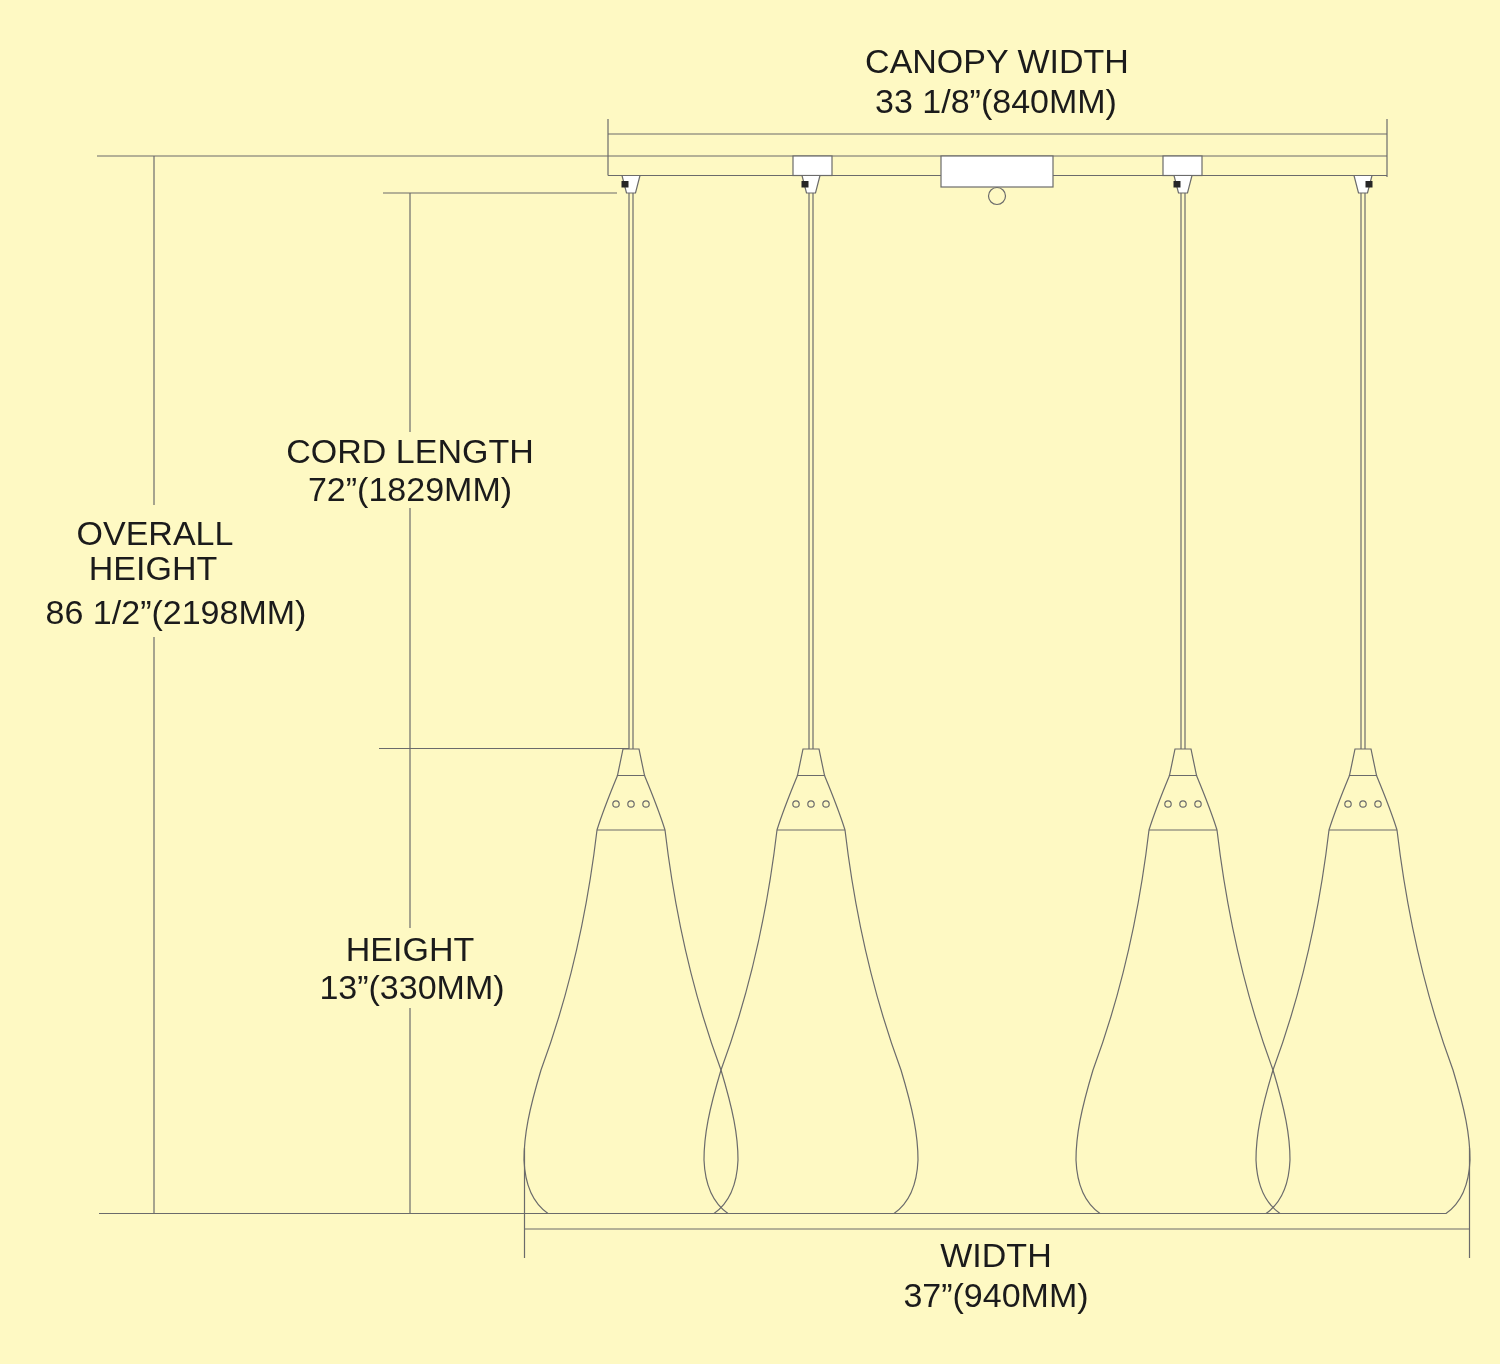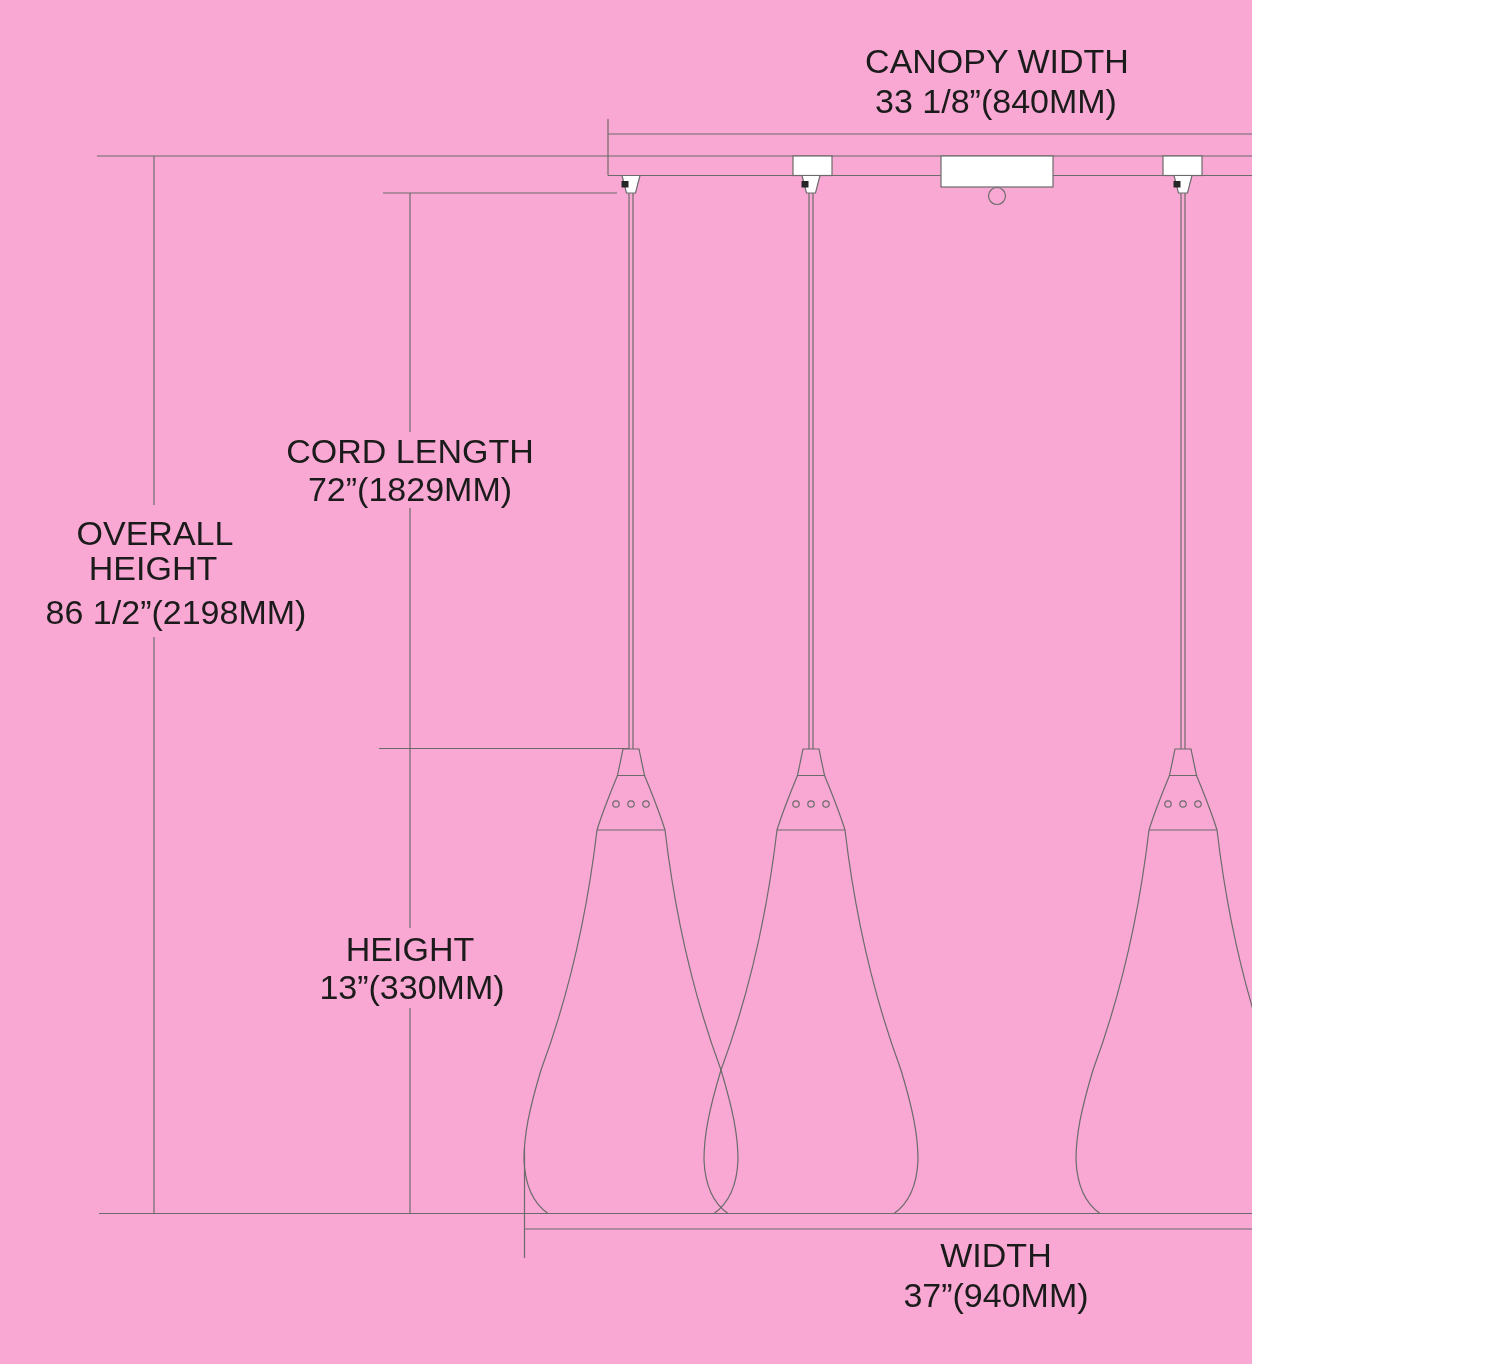--- a/index.html
+++ b/index.html
@@ -1,19 +1,19 @@
 <!DOCTYPE html>
 <html><head>
 <meta charset="utf-8">
 <style>
   html,body{margin:0;padding:0;background:#ffffff;}
   .stage{
     position:relative;
-    width:1252px;height:1364px;
-    background:#f9a8d4;
+    width:1500px;height:1364px;
+    background:#fef9c3;
     overflow:hidden;
   }
   svg{display:block;}
   text{
     font-family:"Liberation Sans", sans-serif;
     font-size:34px;
     fill:#1b1b1b;
     text-anchor:middle;
   }
   .thin{stroke:#6b6b6b;stroke-width:1.2;fill:none;}

